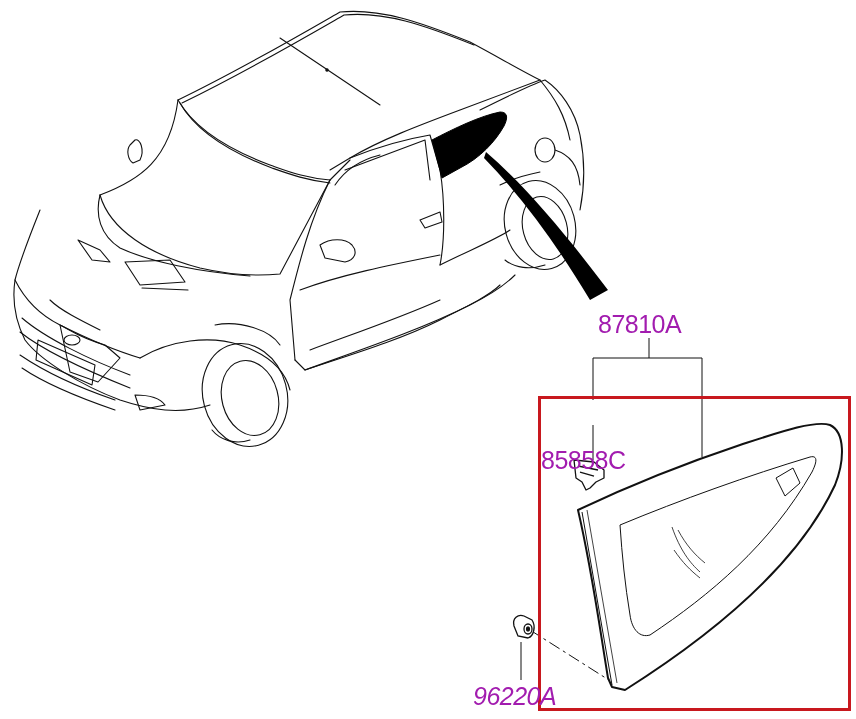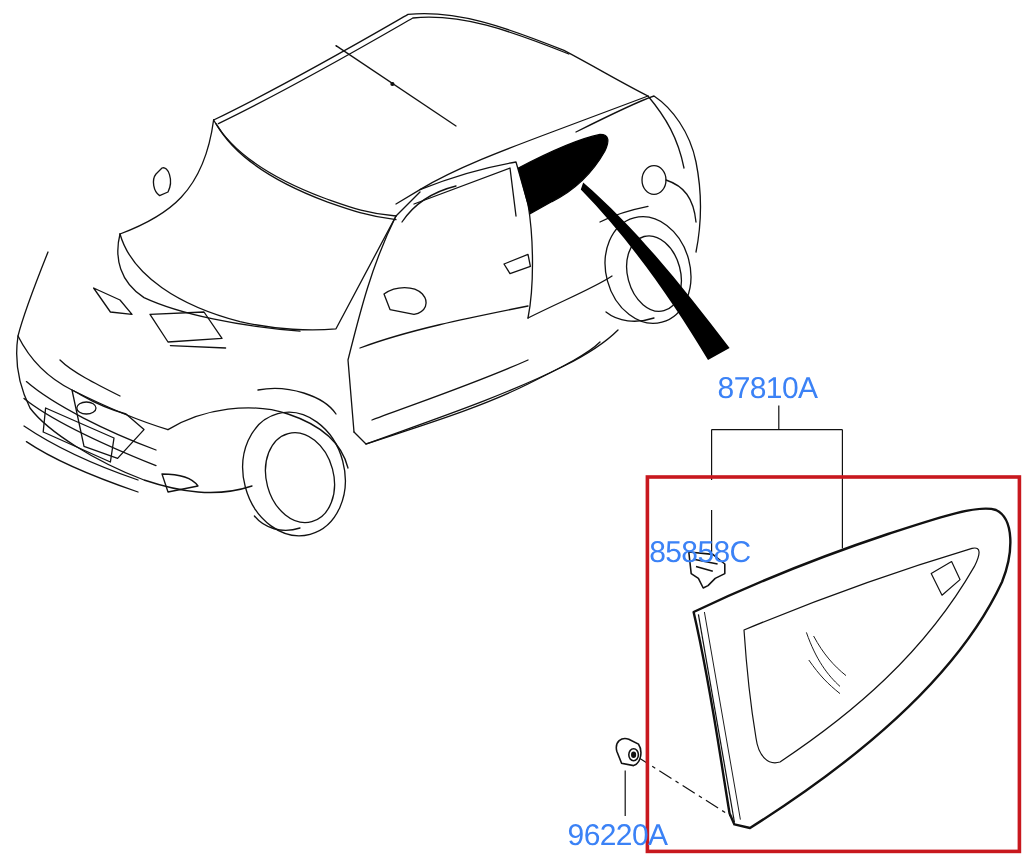--- a/index.html
+++ b/index.html
@@ -1,20 +1,20 @@
 <!DOCTYPE html>
 <html><head>
 <meta charset="utf-8">
 <style>
   html, body { margin:0; padding:0; background:#ffffff; }
   body { width:856px; height:719px; position:relative; overflow:hidden;
          font-family:"Liberation Sans", sans-serif; }
   #diagram { position:absolute; left:0; top:0; width:856px; height:719px; }
   .part-label { position:absolute; font-family:"Liberation Sans", sans-serif;
-                font-size:25px; color:#3b82f6; letter-spacing:-0.5px; line-height:1; }
+                font-size:25px; color:#a21caf; letter-spacing:-0.5px; line-height:1; }
   .highlight-box { position:absolute; border:3px solid #c8181e; box-sizing:border-box; }
 </style>
 </head>
 <body>
 
 <svg id="diagram" viewBox="0 0 856 719" xmlns="http://www.w3.org/2000/svg">
 
   <g fill="none" stroke="#111" stroke-width="1.1" stroke-linejoin="round" stroke-linecap="round">
 
     <path d="M178 100 C240 70 300 35 340 12 C380 8 420 22 470 42 C500 58 520 70 540 80 L460 110 C420 125 380 140 350 158 L330 170"></path>
@@ -121,13 +121,13 @@
     <path d="M514 626 C512 618 518 614 524 616 L532 620 C536 626 534 636 528 638 L518 636 Z"></path>
     <ellipse cx="528" cy="629" rx="4" ry="5"></ellipse>
     <ellipse cx="528" cy="629" rx="1.5" ry="2" fill="#111"></ellipse>
   </g>
 </svg>
 
 <div class="highlight-box" style="left:538px; top:396px; width:313px; height:315px;"></div>
 
 <div class="part-label" style="left:598px; top:312px;">87810A</div>
 <div class="part-label" style="left:541px; top:400px;margin-top:48px;">85858C</div>
-<div class="part-label" style="left:473px; top:684px;">96220A</div>
+<div class="part-label" style="left:473px; top:684px;font-style:italic;">96220A</div>
 
 </body></html>

